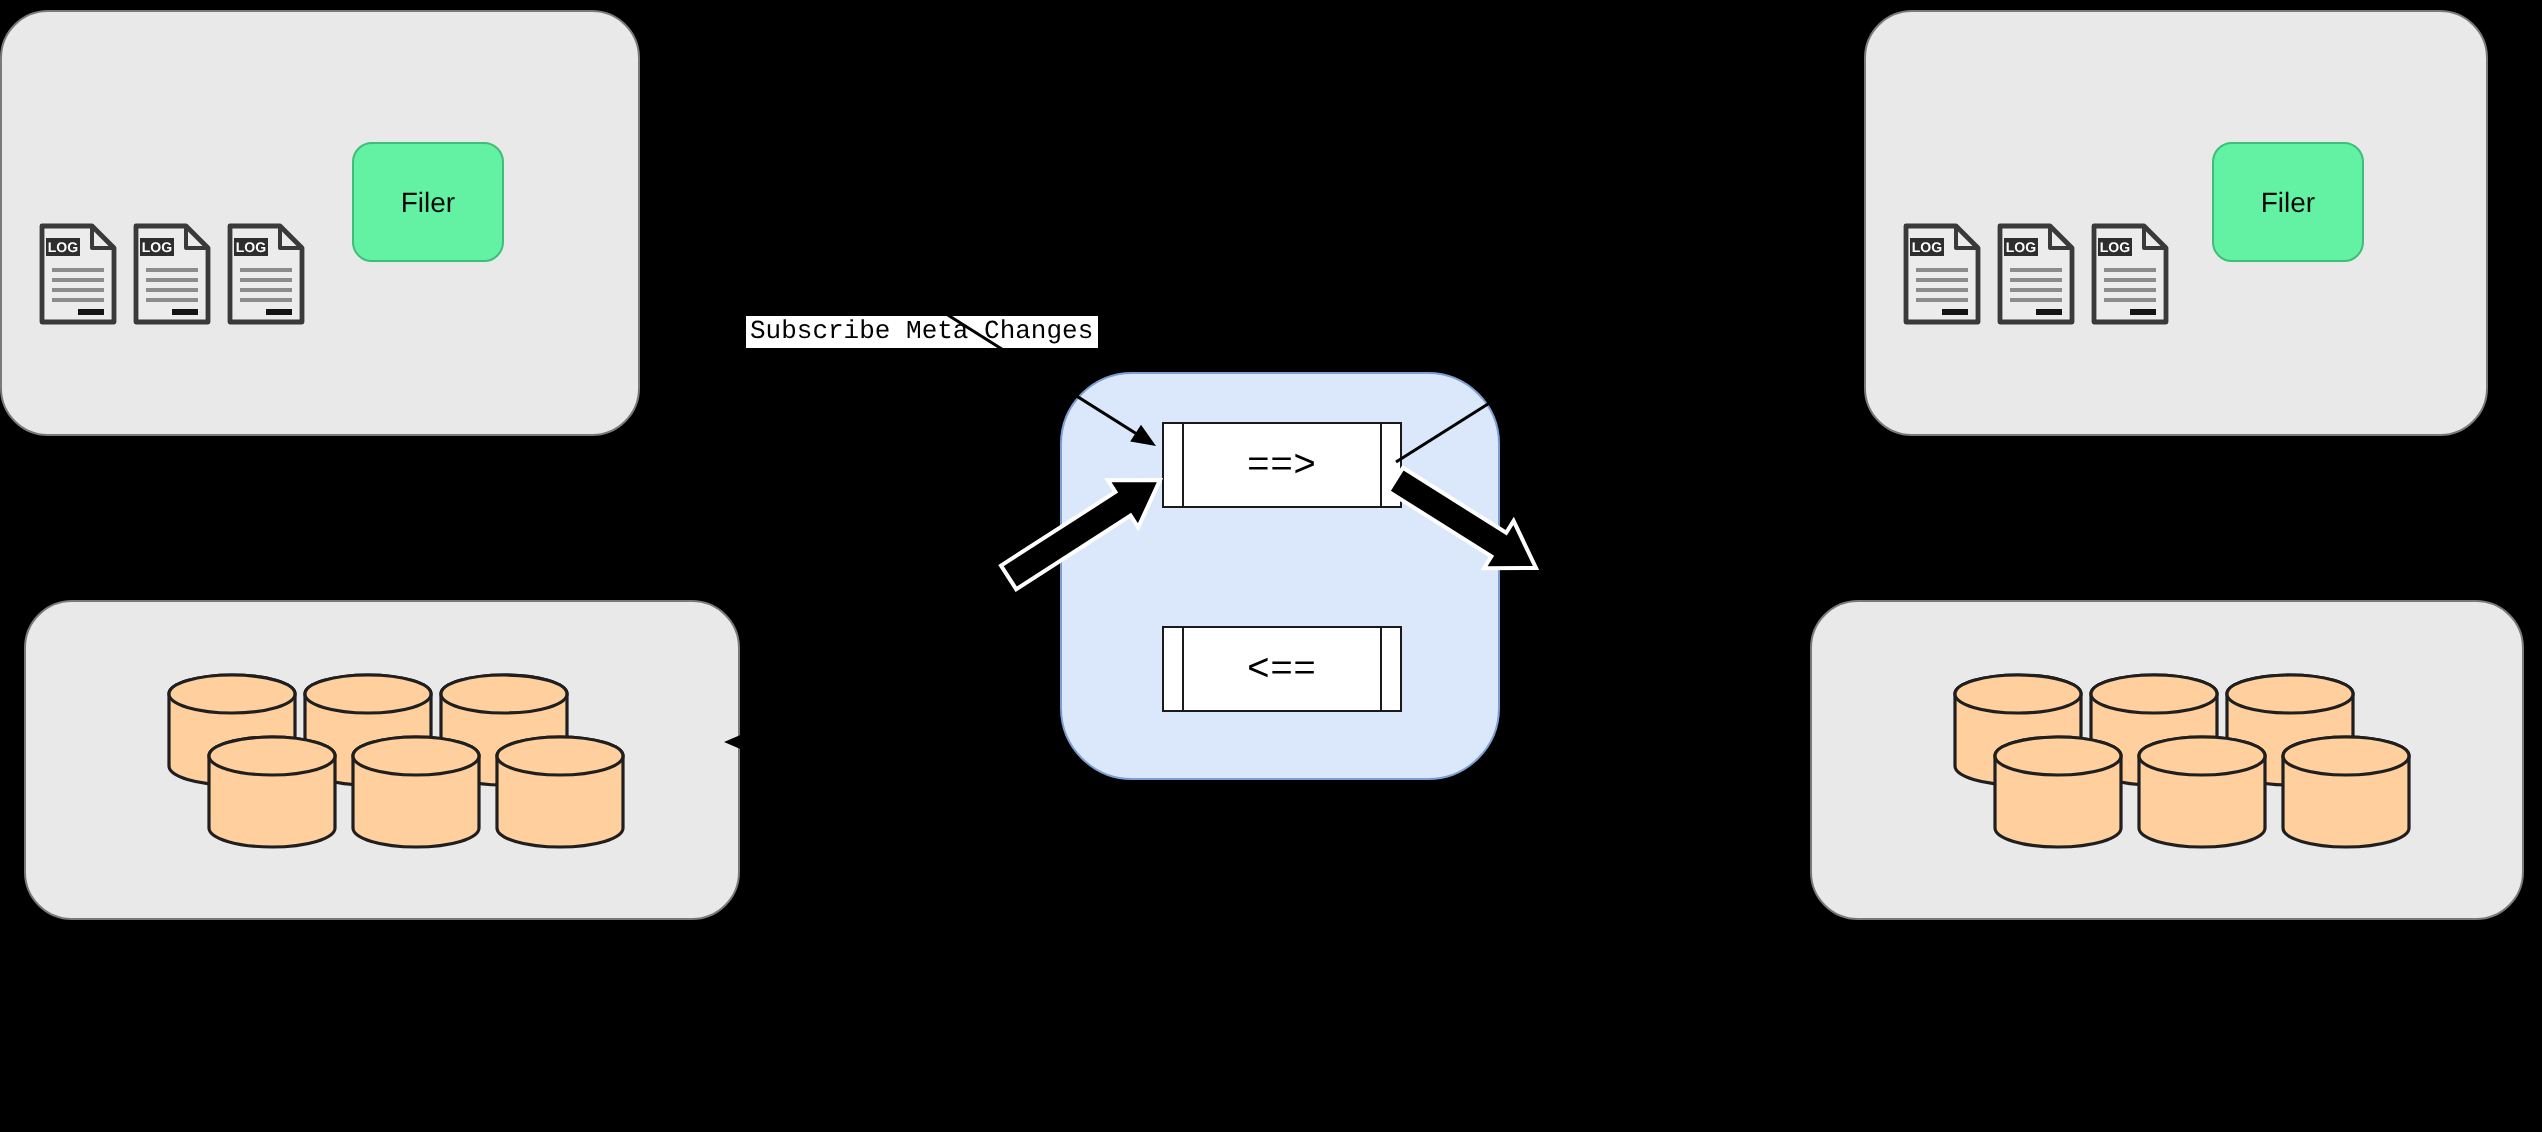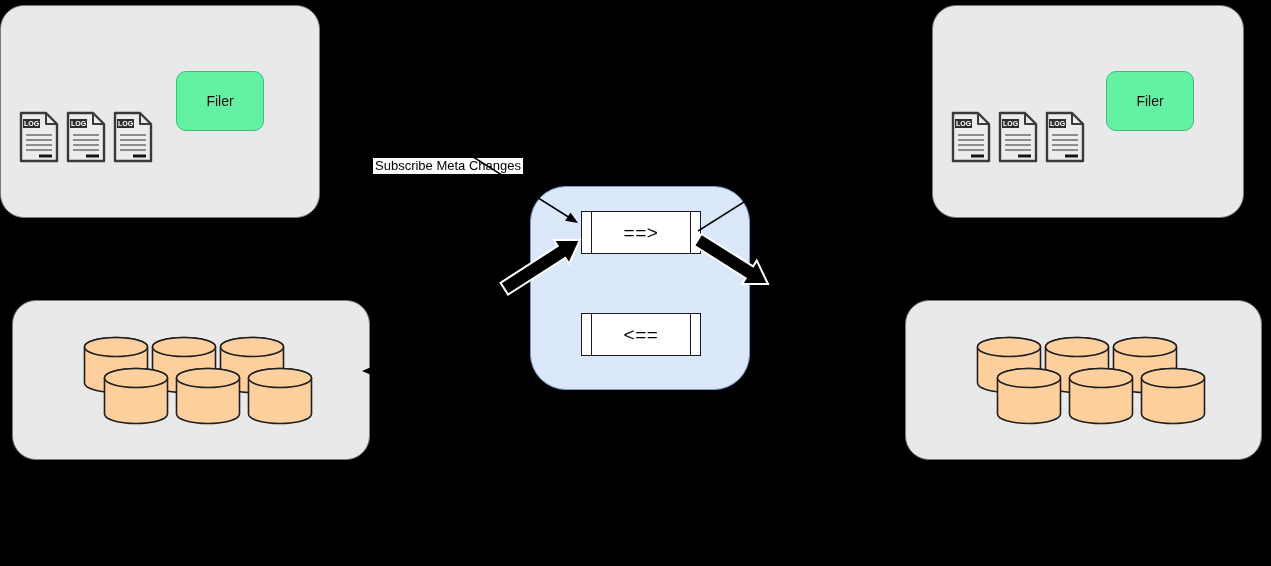--- a/index.html
+++ b/index.html
@@ -29,21 +29,21 @@
   .log-row { position: absolute; left: 18px; top: 105px; display: flex; gap: 7px; }
   .doc-body { fill: #ececec; stroke: #3a3a3a; stroke-width: 2.4; stroke-linejoin: round; }
   .doc-fold { fill: none; stroke: #3a3a3a; stroke-width: 2; stroke-linejoin: round; }
   .doc-badge { fill: #2e2e2e; }
   .doc-badge-text { fill: #ffffff; font-size: 7px; font-weight: bold; font-family: "Liberation Sans", sans-serif; }
   .doc-line { stroke: #8c8c8c; stroke-width: 2; }
   .doc-line.dark { stroke: #141414; stroke-width: 3; }
 
   
   .filer-node {
-    position: absolute; left: 175px; top: 65px; width: 88px; height: 60px;
+    position: absolute; left: 175px; top: 65px; width: 76px; height: 60px;
     background: var(--filer-fill, #63f2a4);
     border: 1px solid #3fbd7a; border-radius: 10px;
     display: flex; align-items: center; justify-content: center;
     font-size: 14px; color: #0b0b0b; box-sizing: border-box;
   }
   .pos-filer-right .filer-node { left: 173px; }
 
   
   .queue-box {
     position: absolute; left: 530px; top: 186px; width: 220px; height: 204px;
@@ -73,20 +73,21 @@
   .cyl-4 { left: 90px;  top: 66px; }
   .cyl-5 { left: 162px; top: 66px; }
   .cyl-6 { left: 234px; top: 66px; }
 
   
   .annotation {
     position: absolute; left: 373px; top: 158px;
     background: var(--label-bg, #ffffff); color: #000;
     font-size: 13px; line-height: 16px; padding: 0 2px;
     white-space: nowrap;
+    font-family: Liberation Mono, monospace;
   }
 
   
   .arrows { position: absolute; left: 0; top: 0; pointer-events: none; }
   .arrow-line { stroke: #000; stroke-width: 1.5; fill: none; }
   .arrow-head { fill: #000; }
   .block-arrow { fill: #000; stroke: #fff; stroke-width: 2; stroke-linejoin: miter; }
 </style>
 </head>
 <body>

